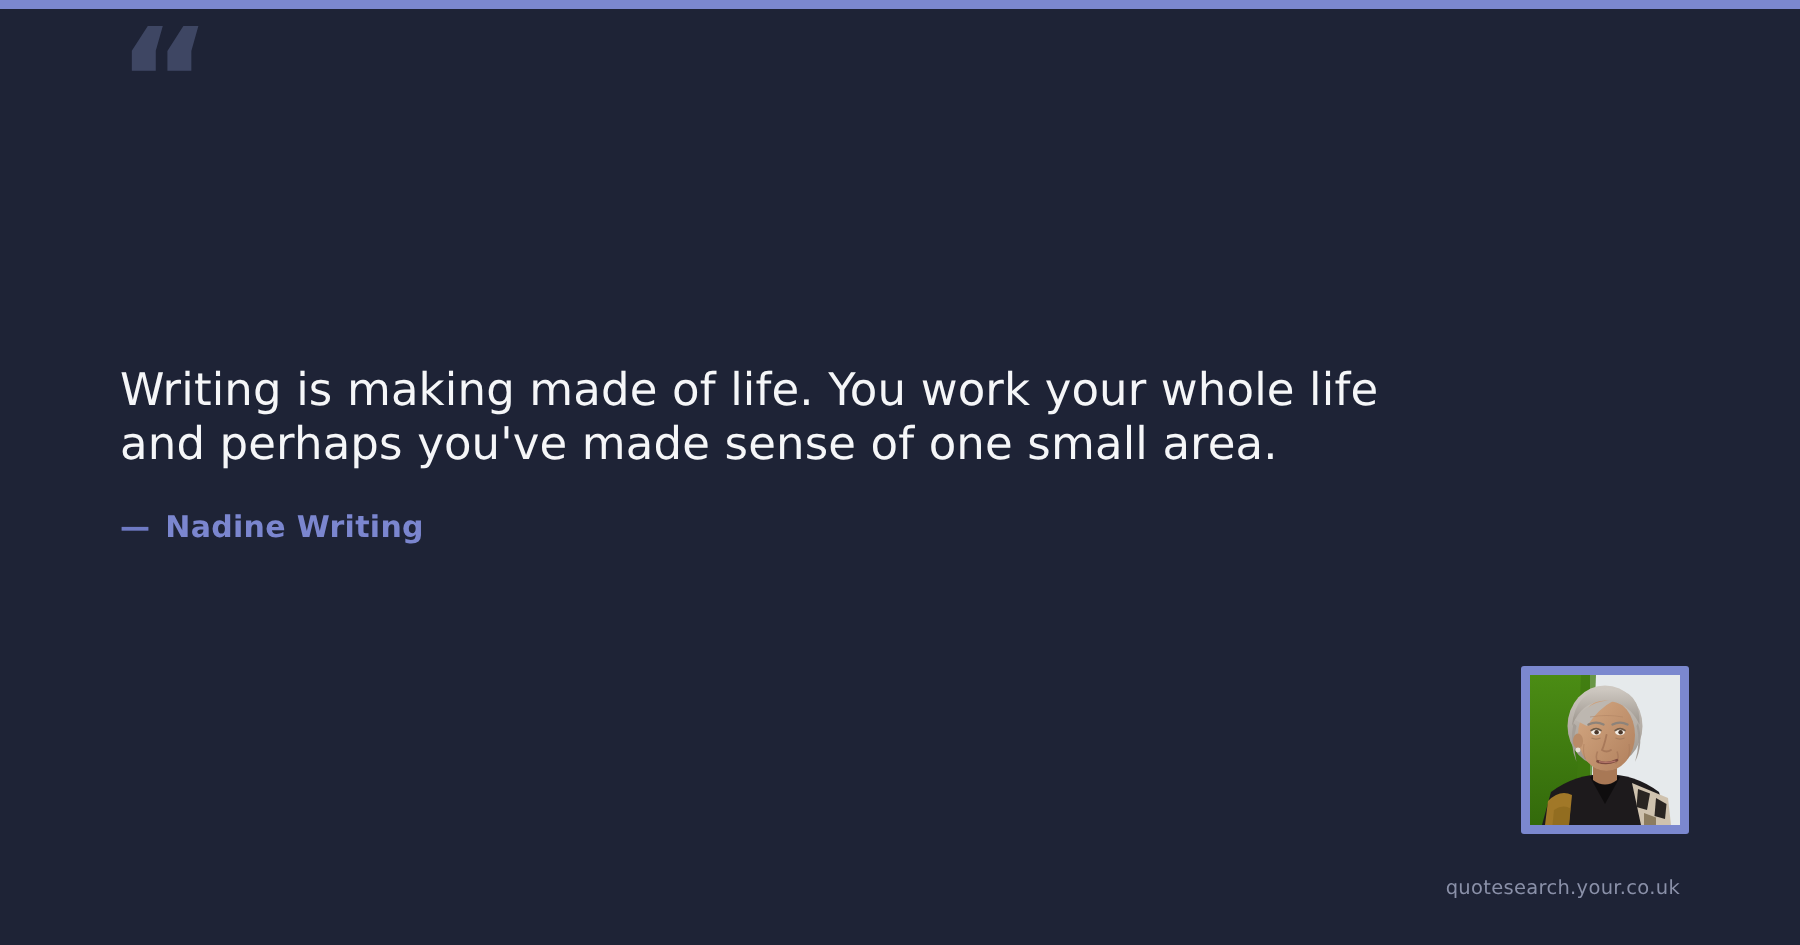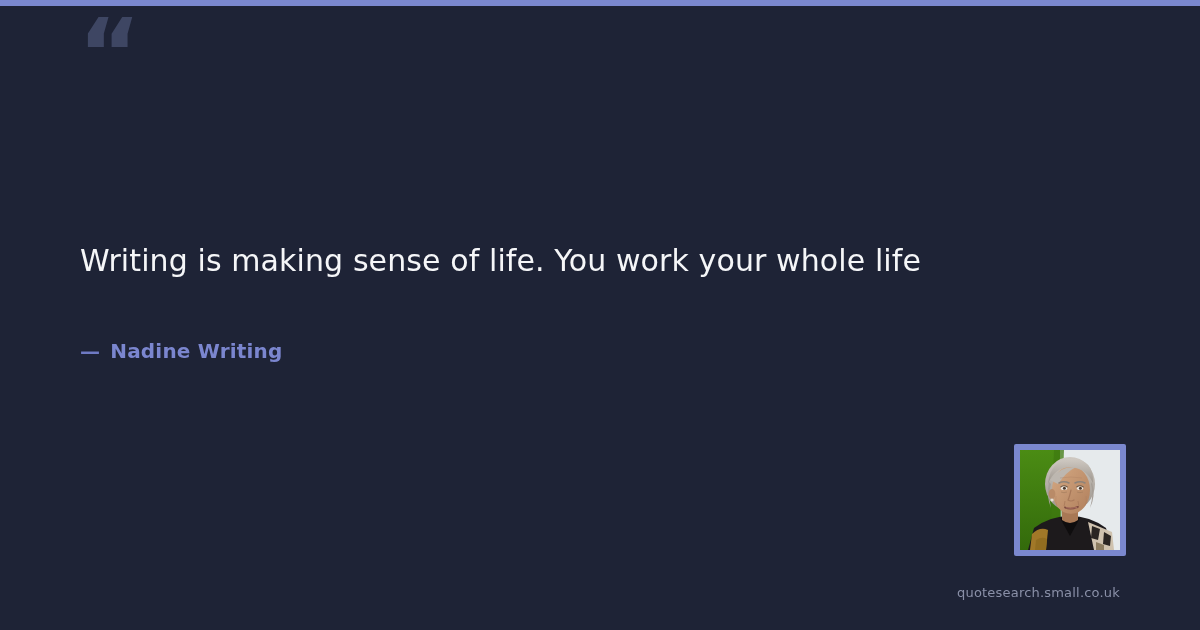--- a/index.html
+++ b/index.html
@@ -119,21 +119,22 @@
 </head>
 <body>
 
 <div class="card">
 
   <div class="top-bar"></div>
 
   <div class="quote-mark">“</div>
 
   <div class="quote-block">
-    <div class="quote-text">Writing is making sense of life. You work your whole life</div>
+    <div class="quote-text">Writing is making made of life. You work your whole life</div>
+    <div class="quote-text">and perhaps you've made sense of one small area.</div>
   </div>
 
   <div class="attribution">
     <span class="dash">—</span>
     <span class="name">Nadine Writing</span>
   </div>
 
   <div class="portrait-wrap">
     <div class="portrait-ring"></div>
     <div class="portrait">
@@ -214,15 +215,15 @@
           <path d="M44 63 Q51 65.5 58 63" stroke="#a8795a" stroke-width="0.7" fill="none" opacity="0.6"></path>
           <path d="M36 46 Q35 52 37 56" stroke="#a8795a" stroke-width="0.7" fill="none" opacity="0.5"></path>
           <path d="M66 46 Q67 52 65 56" stroke="#a8795a" stroke-width="0.7" fill="none" opacity="0.5"></path>
 
           <path d="M40 28 Q51 26 62 28" stroke="#ad8163" stroke-width="0.7" fill="none" opacity="0.55"></path>
         </g>
       </svg>
     </div>
   </div>
 
-  <div class="watermark">quotesearch.small.co.uk</div>
+  <div class="watermark">quotesearch.your.co.uk</div>
 
 </div>
 
 </body></html>

